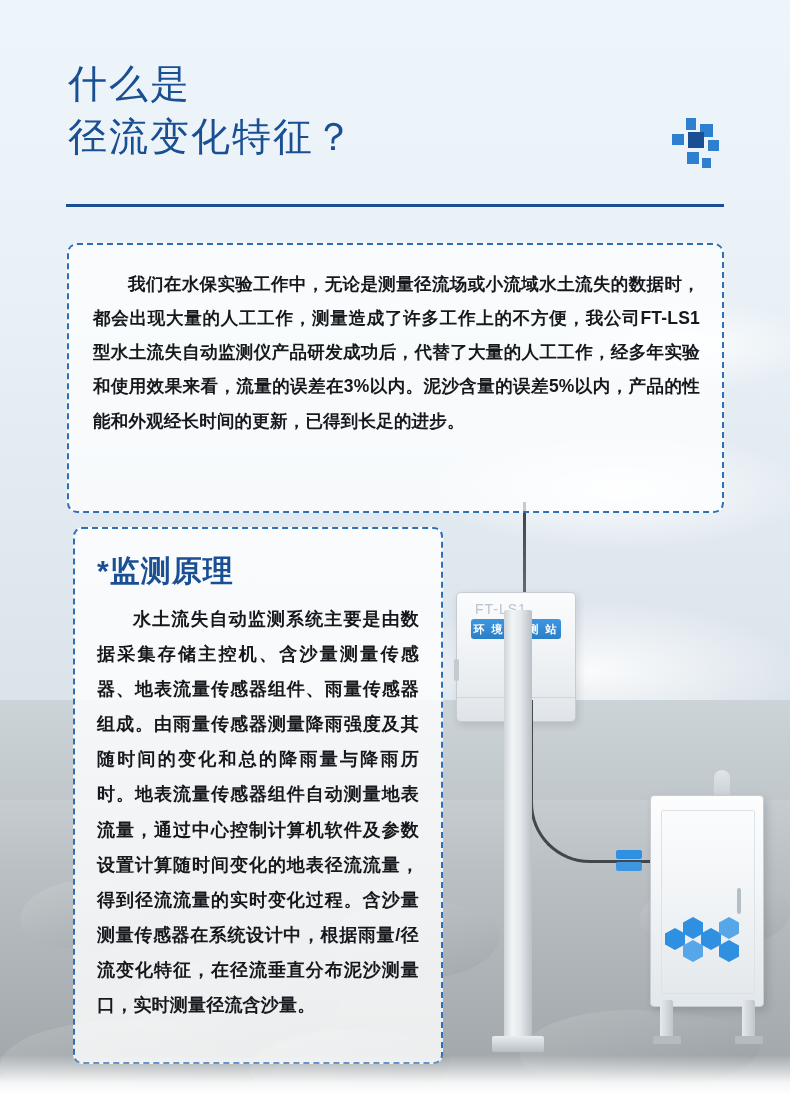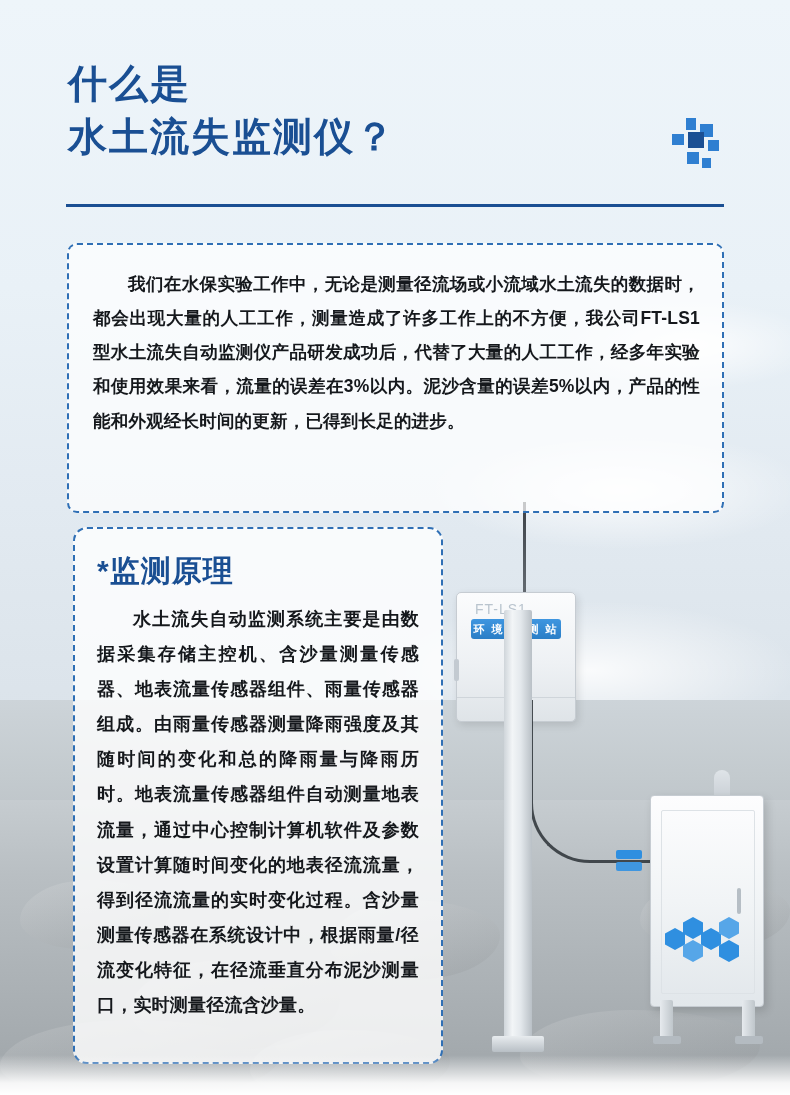--- a/index.html
+++ b/index.html
@@ -104,21 +104,21 @@
     width: 790px;
     height: 212px;
   }
   .title-block {
     position: absolute;
     left: 68px;
     top: 58px;
   }
   .title-line {
     font-size: 39px;
-    font-weight: bold;
+    font-weight: normal;
     color: #1a4f93;
     letter-spacing: 2px;
     line-height: 1.35;
     white-space: nowrap;
   }
   .header-rule {
     position: absolute;
     left: 66px;
     top: 204px;
     width: 658px;
@@ -168,21 +168,21 @@
   }
 
   
   .principle-panel {
     position: absolute;
     left: 73px;
     top: 527px;
     width: 370px;
     height: 537px;
     border: 2px dashed #2f6fb5;
-    border-radius: 14px;
+    border-radius: 9px;
     background: rgba(255,255,255,0.80);
     box-sizing: border-box;
   }
   .principle-title {
     margin: 22px 0 0 22px;
     font-size: 30px;
     font-weight: bold;
     color: #1a4f93;
     letter-spacing: 1px;
   }
@@ -446,21 +446,21 @@
     </div>
     <div class="leg l1"></div>
     <div class="leg l2"></div>
     <div class="leg-foot f1"></div>
     <div class="leg-foot f2"></div>
   </div>
 
   <div class="header">
     <div class="title-block">
       <div class="title-line">什么是</div>
-      <div class="title-line">水土流失监测仪？</div>
+      <div class="title-line">径流变化特征？</div>
     </div>
     <div class="header-deco">
       <span class="deco-sq a"></span>
       <span class="deco-sq b"></span>
       <span class="deco-sq c"></span>
       <span class="deco-sq d"></span>
       <span class="deco-sq e"></span>
       <span class="deco-sq f"></span>
       <span class="deco-sq g"></span>
     </div>

